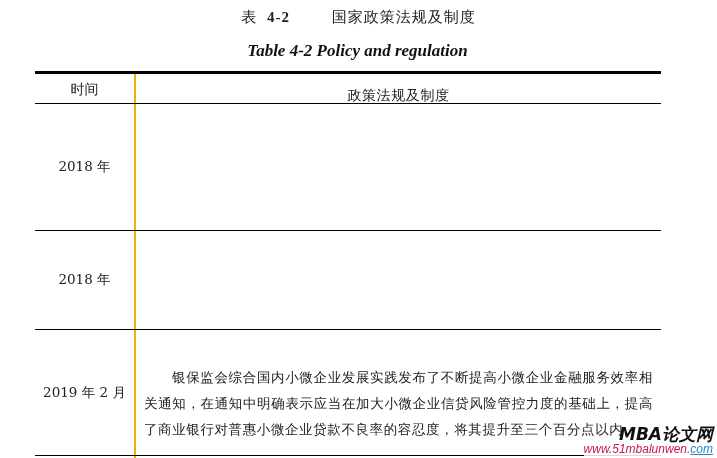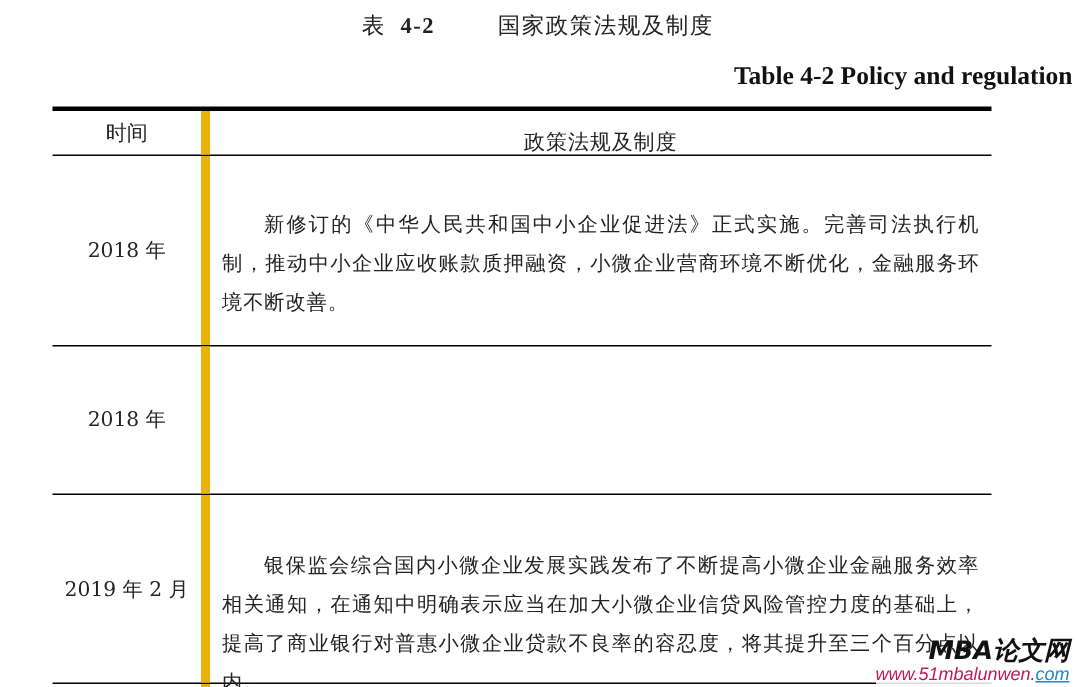--- a/index.html
+++ b/index.html
@@ -29,44 +29,45 @@
     font-family: "Liberation Serif", serif;
     font-weight: bold;
     margin-right: 36px;
     margin-left: 4px;
   }
   .caption-en {
     position: absolute;
     top: 41px;
     left: 0;
     width: 715px;
-    text-align: right;
+    text-align: center;
     font-family: "Liberation Serif", serif;
     font-weight: bold;
     font-size: 17px;
     color: #111;
+    font-style: italic;
   }
   .table {
     position: absolute;
     top: 71px;
     left: 35px;
     width: 626px;
   }
   .top-rule {
     height: 3px;
     background: #000;
   }
   .row {
     display: flex;
     border-bottom: 1px solid #000;
     position: relative;
   }
   .col-time {
     width: 99px;
-    border-right: 6px solid #eab308;
+    border-right: 2px solid #eab308;
     display: flex;
     align-items: center;
     justify-content: center;
     font-size: 13.5px;
     color: #222;
     flex-shrink: 0;
   }
   .col-policy {
     flex: 1;
     font-size: 13.5px;
@@ -149,23 +150,20 @@
 <div class="table">
   <div class="top-rule"></div>
 
   <div class="row head-row">
     <div class="col-time">时间</div>
     <div class="col-policy">政策法规及制度</div>
   </div>
 
   <div class="row r1">
     <div class="col-time">2018 年</div>
-    <div class="col-policy">
-      <p class="para">新修订的《中华人民共和国中小企业促进法》正式实施。完善司法执行机制，推动中小企业应收账款质押融资，小微企业营商环境不断优化，金融服务环境不断改善。</p>
-    </div>
   </div>
 
   <div class="row r2">
     <div class="col-time">2018 年</div>
   </div>
 
   <div class="row r3">
     <div class="col-time">2019 年 2 月</div>
     <div class="col-policy">
       <p class="para">银保监会综合国内小微企业发展实践发布了不断提高小微企业金融服务效率相关通知，在通知中明确表示应当在加大小微企业信贷风险管控力度的基础上，提高了商业银行对普惠小微企业贷款不良率的容忍度，将其提升至三个百分点以内。</p>

